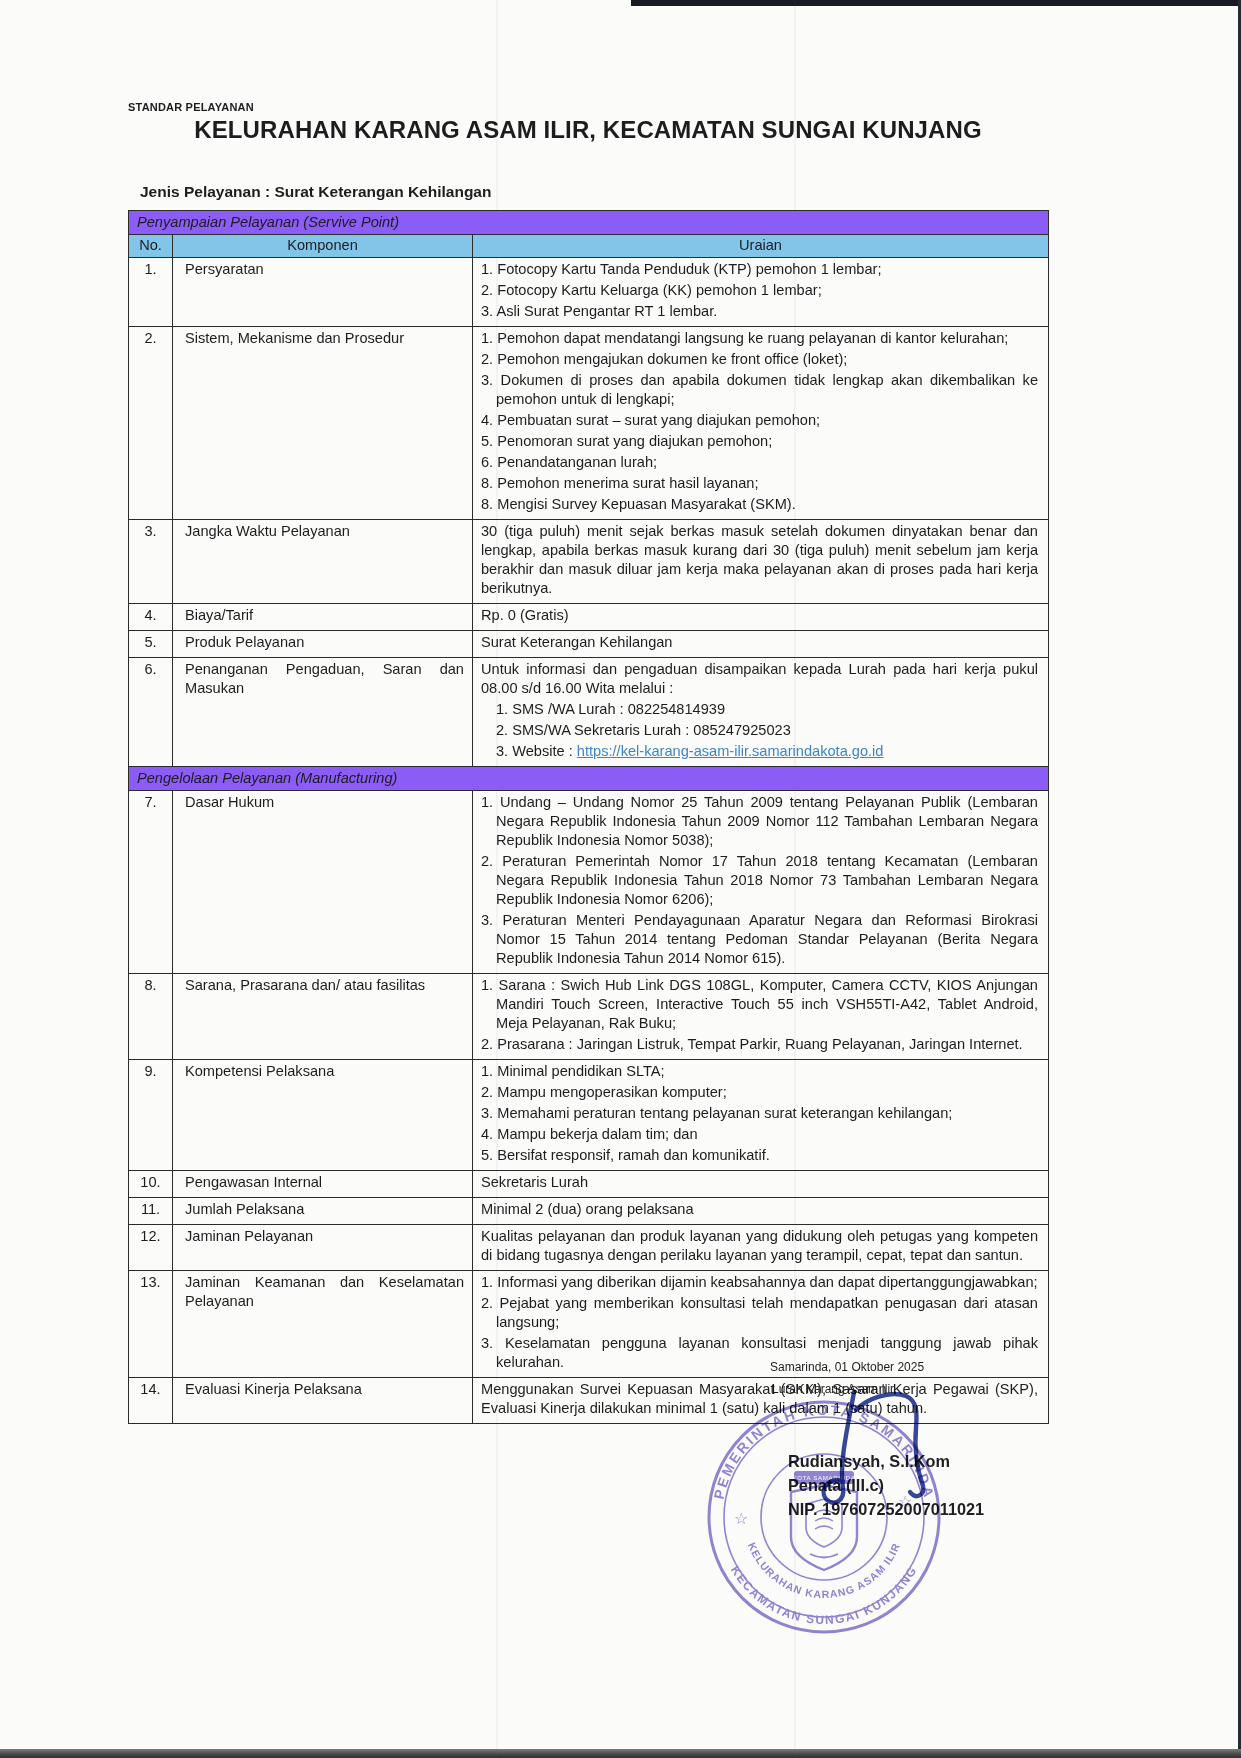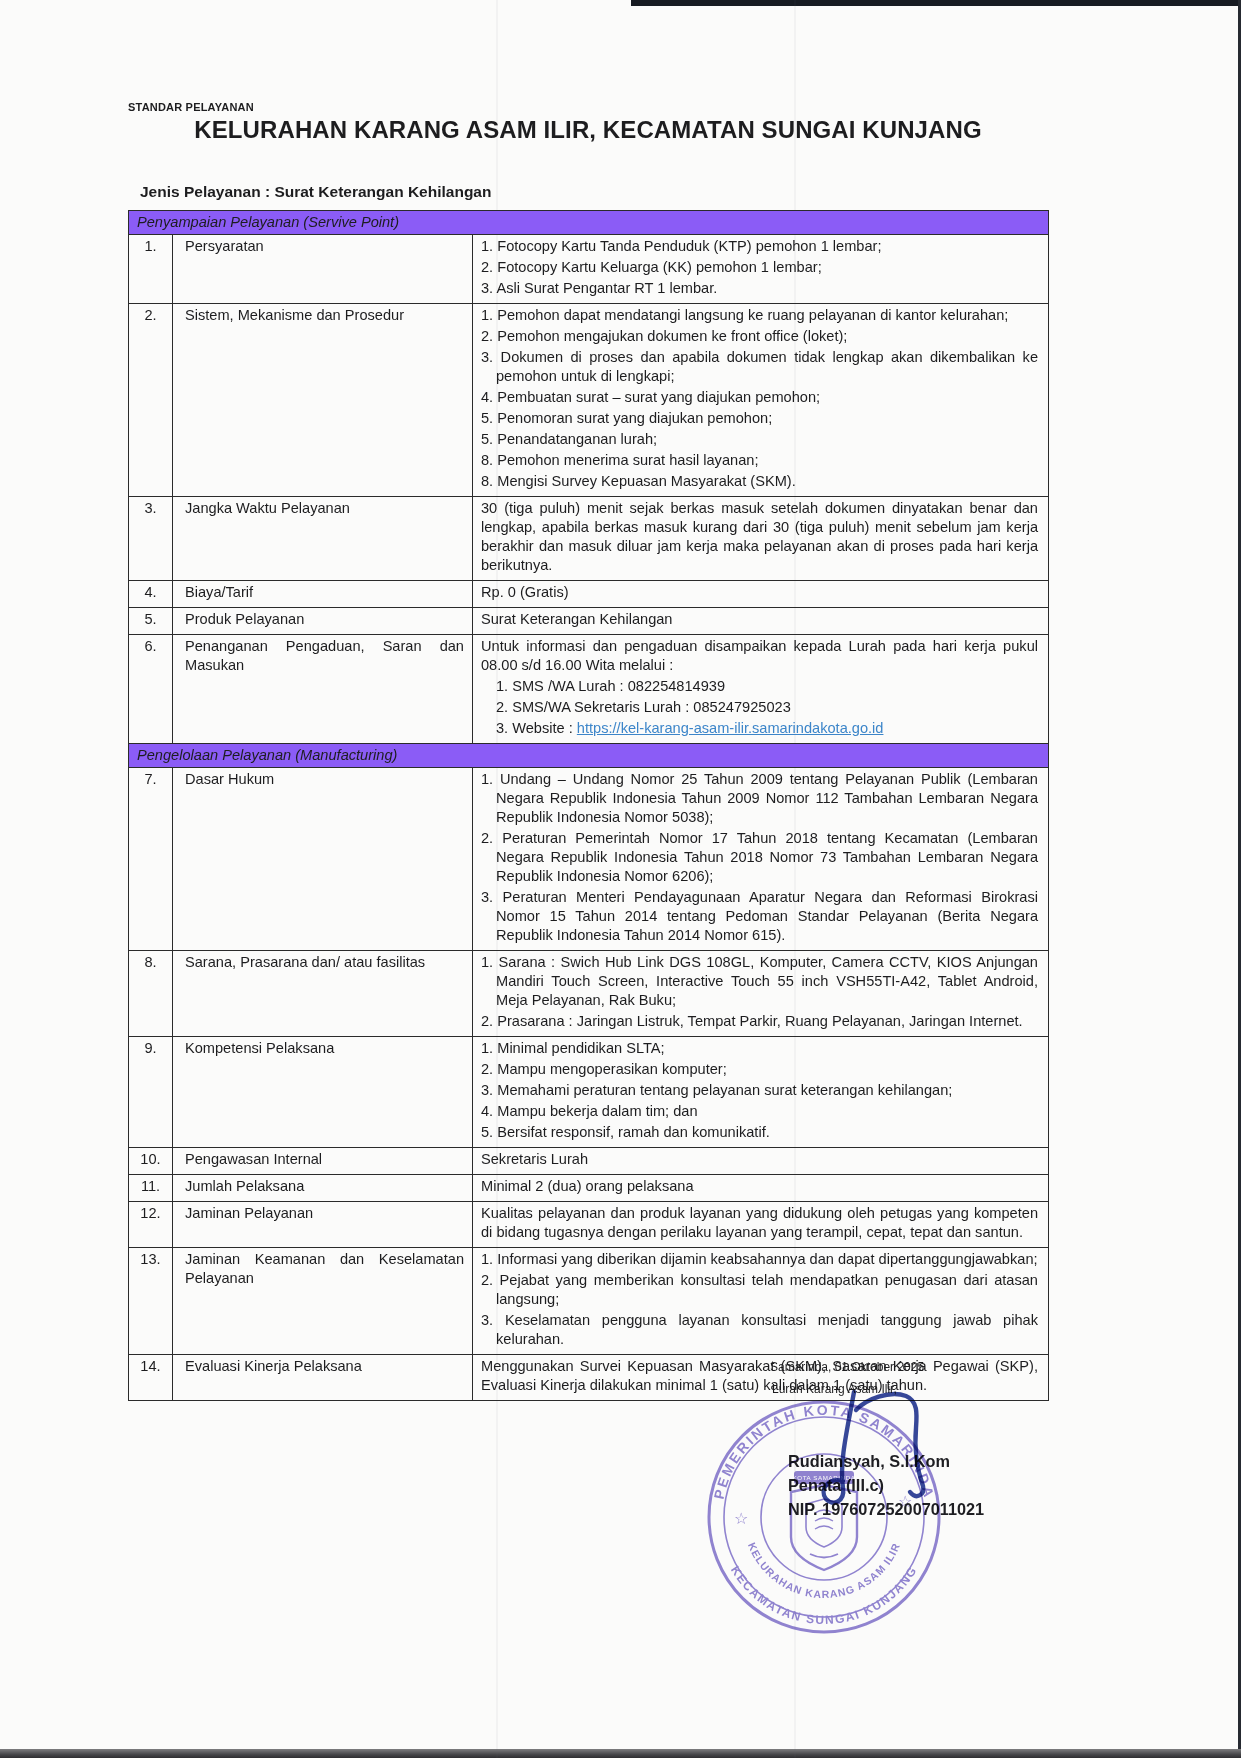--- a/index.html
+++ b/index.html
@@ -63,38 +63,43 @@
       <colgroup>
           <col style="width:44px">
           <col style="width:300px">
           <col style="width:576px">
         </colgroup>
       <tbody>
           <tr>
             <td colspan="3" class="section-cell">Penyampaian Pelayanan (Servive Point)</td>
           </tr>
           <tr>
+            <td class="col-head">No.</td>
+            <td class="col-head">Komponen</td>
+            <td class="col-head">Uraian</td>
+          </tr>
+          <tr>
             <td class="td-no">1.</td>
             <td class="td-komp">Persyaratan</td>
             <td class="td-urai">
               <div class="item item-num">1. Fotocopy Kartu Tanda Penduduk (KTP) pemohon 1 lembar;</div>
               <div class="item item-num">2. Fotocopy Kartu Keluarga (KK) pemohon 1 lembar;</div>
               <div class="item item-num">3. Asli Surat Pengantar RT 1 lembar.</div>
             </td>
           </tr>
           <tr>
             <td class="td-no">2.</td>
             <td class="td-komp">Sistem, Mekanisme dan Prosedur</td>
             <td class="td-urai">
               <div class="item item-num">1. Pemohon dapat mendatangi langsung ke ruang pelayanan di kantor kelurahan;</div>
               <div class="item item-num">2. Pemohon mengajukan dokumen ke front office (loket);</div>
               <div class="item item-num">3. Dokumen di proses dan apabila dokumen tidak lengkap akan dikembalikan ke pemohon untuk di lengkapi;</div>
               <div class="item item-num">4. Pembuatan surat – surat yang diajukan pemohon;</div>
               <div class="item item-num">5. Penomoran surat yang diajukan pemohon;</div>
-              <div class="item item-num">5. Penandatanganan lurah;</div>
+              <div class="item item-num">6. Penandatanganan lurah;</div>
               <div class="item item-num">8. Pemohon menerima surat hasil layanan;</div>
               <div class="item item-num">8. Mengisi Survey Kepuasan Masyarakat (SKM).</div>
             </td>
           </tr>
           <tr>
             <td class="td-no">3.</td>
             <td class="td-komp">Jangka Waktu Pelayanan</td>
             <td class="td-urai">
               <div class="item item-plain">30 (tiga puluh) menit sejak berkas masuk setelah dokumen dinyatakan benar dan lengkap, apabila berkas masuk kurang dari 30 (tiga puluh) menit sebelum jam kerja berakhir dan masuk diluar jam kerja maka pelayanan akan di proses pada hari kerja berikutnya.</div>
             </td>

